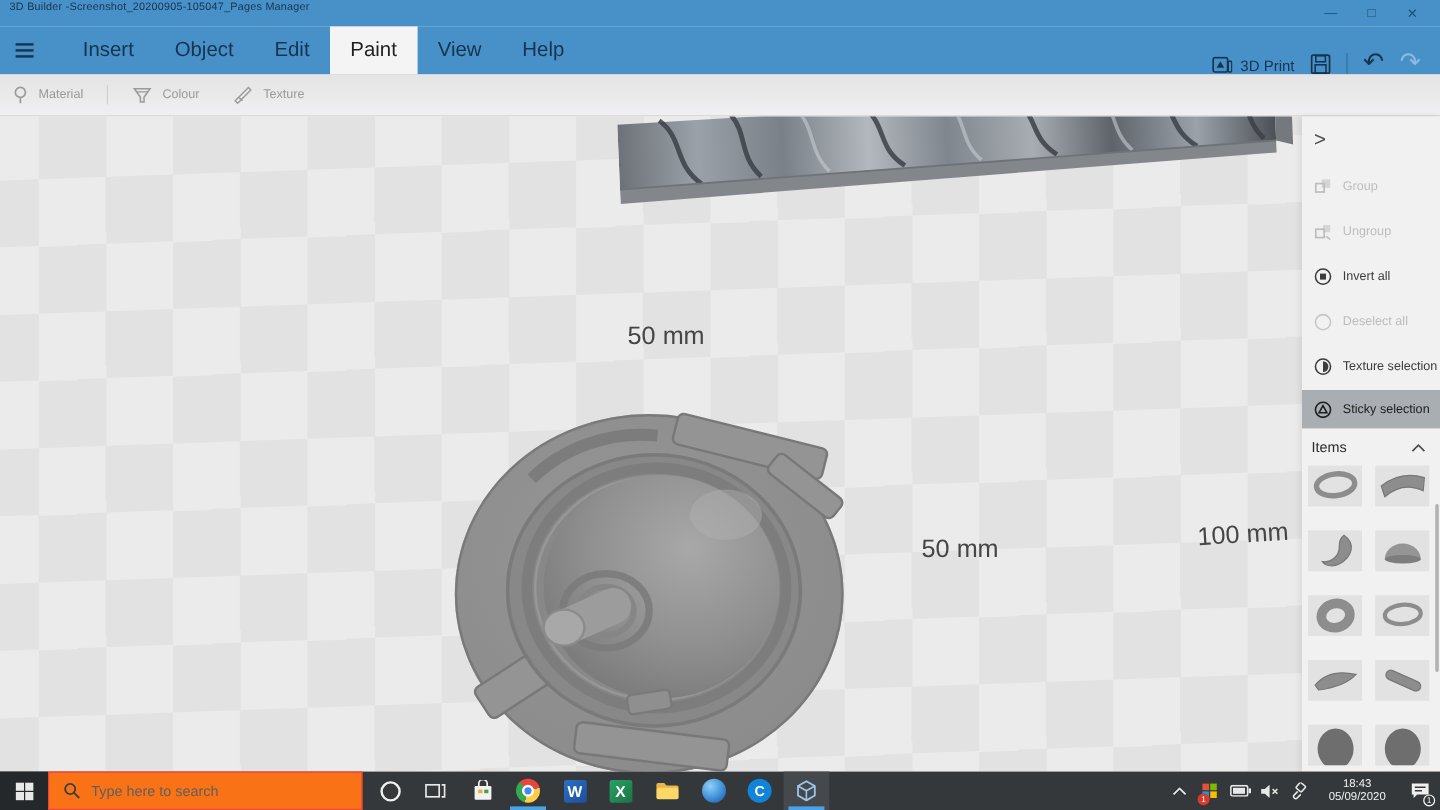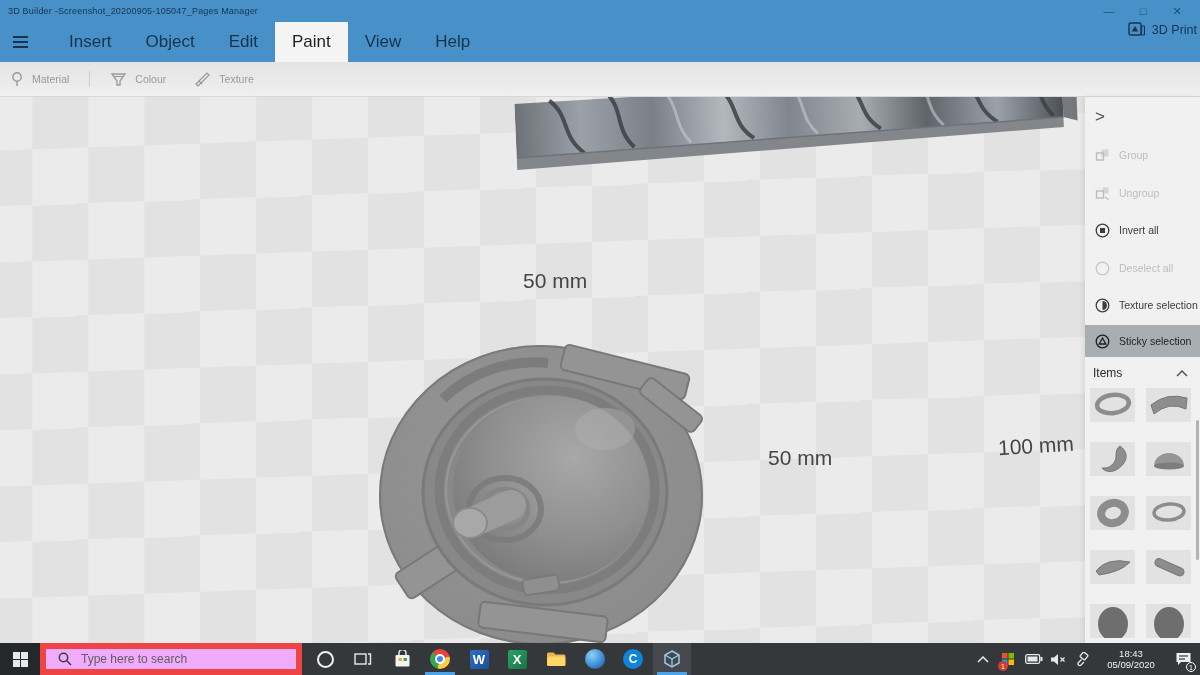--- a/index.html
+++ b/index.html
@@ -1,33 +1,33 @@
 <!DOCTYPE html>
 <html><head>
 <meta charset="utf-8">
 <style>
   * { margin:0; padding:0; box-sizing:border-box; }
   html,body { width:1200px; height:675px; overflow:hidden; }
   body { font-family:"Liberation Sans", sans-serif; position:relative; background:#e9e9e9; }
   .screen { position:absolute; inset:0; width:1200px; height:675px; overflow:hidden; }
 
   
-  .titlebar { position:absolute; left:0; top:0; width:1200px; height:22px; background:#4791c8; display:flex; align-items:center; }
+  .titlebar { position:absolute; left:0; top:0; width:1200px; height:22px; background:#4791c8; display:flex; align-items:flex-start; }
   .titlebar .title { margin-left:8px; font-size:9px; color:#16344f; letter-spacing:.2px; }
   .win-controls { position:absolute; right:6px; top:0; height:22px; display:flex; align-items:center; gap:0; }
   .win-btn { width:34px; height:22px; display:flex; align-items:center; justify-content:center; font-size:11px; color:#1d4e79; }
 
   
   .menubar { position:absolute; left:0; top:22px; width:1200px; height:40px; background:#4791c8; display:flex; align-items:stretch; }
   .hamburger { width:40px; display:flex; flex-direction:column; justify-content:center; align-items:center; gap:3px; }
   .hamburger span { display:block; width:15px; height:2px; background:#16344f; }
   .menu-item { display:flex; align-items:center; padding:0 17px; font-size:17px; color:#16344f; }
   .menu-item.first { margin-left:12px; }
   .menu-item.active { background:#f4f4f4; color:#1f1f1f; }
-  .menu-right { position:absolute; right:3px; top:0; height:40px; display:flex; align-items:flex-end; gap:13px;flex-direction:column; }
+  .menu-right { position:absolute; right:16px; top:0; height:40px; display:flex; align-items:flex-end; gap:13px; }
   .print-btn { display:flex; align-items:center; gap:7px; color:#16344f; font-size:12.5px; }
   .mr-divider { width:1px; height:18px; background:rgba(22,52,79,.35); }
   .undo-glyph { font-size:21px; color:#16344f; line-height:1; }
   .redo-glyph { font-size:21px; color:#8fbbdf; line-height:1; }
 
   
   .toolbar { position:absolute; left:0; top:62px; width:1200px; height:35px; background:linear-gradient(#e4e4e4,#f0eff1); border-bottom:1px solid #d8d8d8; display:flex; align-items:center; }
   .tool-item { display:flex; align-items:center; gap:8px; color:#9a9a9a; font-size:10.5px; padding:0 14px;justify-content:center; }
   .tool-item:first-child { padding-left:10px; }
   .tool-divider { width:1px; height:16px; background:#cfcfcf; margin:0 6px; }
@@ -53,21 +53,21 @@
   .prow.active-row { background:#a9aeb2; }
   .prow.active-row .plabel { color:#1e1e1e; }
   .items-header { position:absolute; left:0; top:265px; width:115px; height:22px; display:flex; align-items:center; justify-content:space-between; padding:0 12px 0 8px; }
   .items-header .ih-label { font-size:12px; color:#2a2a2a; }
   .thumb { position:absolute; width:45px; height:34px; background:#e2e2e2; display:flex; align-items:center; justify-content:center; overflow:hidden; }
   .pscroll { position:absolute; right:1px; top:323px; width:3px; height:140px; background:#b3b3b3; border-radius:2px; }
 
   
   .taskbar { position:absolute; left:0; top:643px; width:1200px; height:32px; background:#34383b; z-index:10; }
   .start { position:absolute; left:0; top:0; width:40px; height:32px; background:#24282b; display:flex; align-items:center; justify-content:center; }
-  .searchbox { position:absolute; left:40px; top:0; width:262px; height:32px; background:#f0abfc; display:flex; align-items:center; border:6px solid #ef4444; }
+  .searchbox { position:absolute; left:40px; top:0; width:262px; height:32px; background:#f97316; display:flex; align-items:center; border:1px solid #ef4444; }
   .searchbox input { border:none; outline:none; background:transparent; font-size:12px; color:#444; width:200px; font-family:"Liberation Sans", sans-serif; }
   .searchbox input::placeholder { color:#5f5f5f; }
   .sb-icon { margin:0 9px 0 12px; display:flex; }
   .tile { position:absolute; top:0; width:38px; height:32px; display:flex; align-items:center; justify-content:center; }
   .tile.running::after { content:""; position:absolute; left:4px; right:4px; bottom:0; height:3px; background:#4aa3e8; }
   .tile.active-app { background:#45494d; }
   .tray-icon { position:absolute; top:0; height:32px; display:flex; align-items:center; justify-content:center; }
   .clock { position:absolute; left:1094px; top:0; width:74px; height:32px; display:flex; flex-direction:column; align-items:center; justify-content:center; color:#f2f2f2; font-size:9.5px; line-height:11px; }
   .badge { position:absolute; width:10px; height:10px; border-radius:50%; background:#d83b2e; color:#fff; font-size:7px; display:flex; align-items:center; justify-content:center; }
   .badge.outline { background:#34383b; border:1px solid #fff; }

